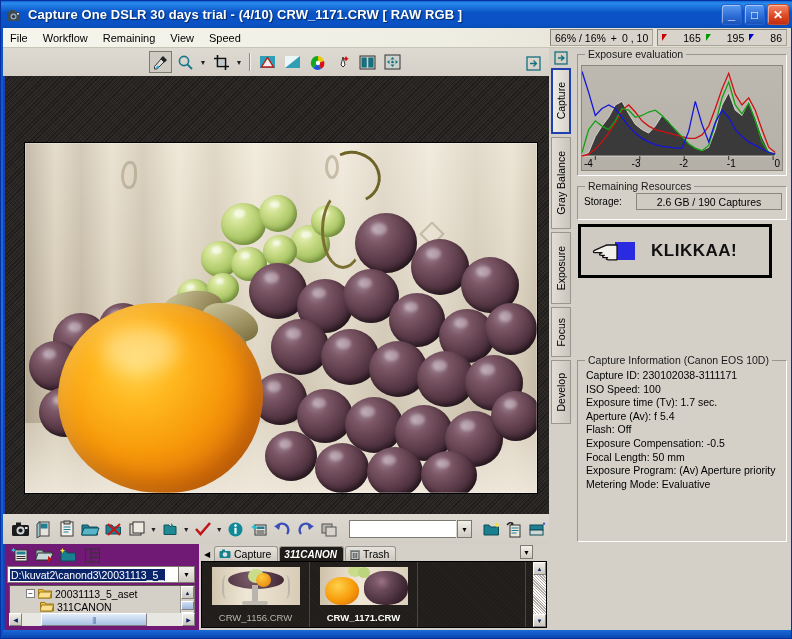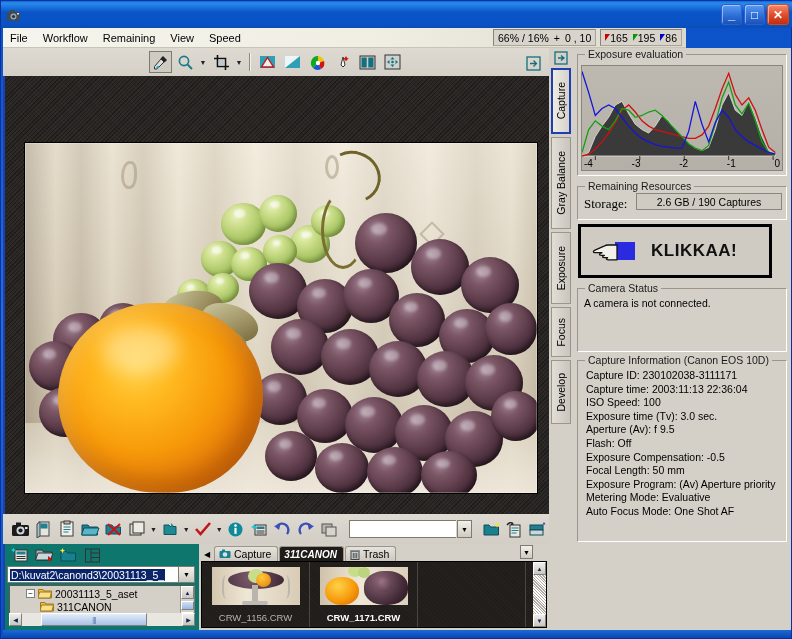--- a/index.html
+++ b/index.html
@@ -50,42 +50,42 @@
   .win-btn .glyph {
     position: absolute; left: 0; top: 0; right: 0; bottom: 0;
     color: #fff; font-size: 12px; font-weight: bold;
     display: flex; align-items: center; justify-content: center;
     line-height: 1;
   }
   .win-btn.min .glyph { align-items: flex-end; padding-bottom: 3px; font-size: 13px; }
 
   
   #menu-bar {
-    position: absolute; left: 2px; top: 27px; width: 683px; height: 20px;
+    position: absolute; left: 2px; top: 27px; width: 788px; height: 20px;
     background: linear-gradient(to right, #f6f5ed 0%, #efeee3 55%, #dcd9cc 100%);
     display: flex; align-items: center;
     border-bottom: 1px solid #c8c4b8;
   }
   .menu-item {
     padding: 2px 7px; font-size: 11px; color: #000;
     margin-right: 1px; white-space: nowrap;
   }
 
   
   #status-cluster {
     position: absolute; right: 4px; top: 1px;
     display: flex; align-items: center; gap: 4px; height: 17px;
   }
   .status-box {
     border: 1px solid #a8a49a; border-top-color:#888478; border-left-color:#888478;
     background: #d8d4cc; height: 17px;
     display: flex; align-items: center; padding: 0 4px;
     font-size: 10.5px; color: #000; gap: 5px;
   }
-  .rgb-item { display: flex; align-items: center; gap: 0; }
+  .rgb-item { display: flex; align-items: center; gap: 16px; }
   .rgb-tick { width: 5px; height: 7px; display: inline-block; }
 
   
   #content {
     position: absolute; left: 2px; top: 47px;
     width: 788px; height: 582px;
     background: #d4d0c8;
   }
 
   
@@ -208,21 +208,21 @@
     border:1px solid #7e7a70; display:flex; align-items:center; justify-content:center;
     font-size: 7px;
   }
 
   #bottom-row {
     position: absolute; left: 0; top: 496px; width: 546px; height: 86px;
   }
   
   #folder-panel {
     position: absolute; left: 0; top: 0; width: 196px; height: 86px;
-    background:#0f766e; border-left: 2px solid #1d3fb0;
+    background:#701a75; border-left: 2px solid #1d3fb0;
   }
   #folder-tools {
     height: 22px; display: flex; align-items: center; gap: 2px; padding-left: 4px;
   }
   .ft-btn { width: 22px; height: 20px; display:flex; align-items:center; justify-content:center; }
   #path-row { display:flex; height: 17px; margin: 0 4px 1px 2px; }
   #path-field {
     flex: 1; background:#fff; border:1px solid #7e7a70;
     display:flex; align-items:center; padding-left: 2px; overflow:hidden;
   }
@@ -375,21 +375,21 @@
     background: linear-gradient(to bottom,#bdb9b1,#b4b0a8);
     border:1px solid #8a867e; overflow:hidden;
   }
   #histogram svg { display:block; }
   #hist-axis {
     position:absolute; left:0; bottom:0; width:100%; height:14px;
     display:flex; align-items:center; justify-content:space-between;
     padding: 0 2px; font-size:10px; color:#000;
   }
   #grp-resources { left:4px; top:138px; width:210px; height:34px; }
-  #storage-label { position:absolute; left:6px; top:9px; font-size:13px;font-family:Liberation Serif, serif; }
+  #storage-label { position:absolute; left:6px; top:9px; font-size:10px; }
   #storage-value {
     position:absolute; left:58px; top:6px; width:146px; height:17px;
     background:#cfcbc3; border:1px solid #8a867e;
     display:flex; align-items:center; justify-content:center;
     font-size:10.5px;
   }
   #ad-banner {
     position:absolute; left:5px; top:176px; width:194px; height:54px;
     background:#cfcbc3; border:3px solid #000;
     display:flex; align-items:center; padding-left:10px; gap:14px;
@@ -417,20 +417,21 @@
   <div id="title-bar">
     <span id="title-icon">
       <svg width="16" height="16" viewBox="0 0 16 16">
         <rect x="1" y="5" width="13" height="9" rx="1" fill="#3f4a52"></rect>
         <rect x="4" y="3" width="5" height="2.5" fill="#3f4a52"></rect>
         <circle cx="7.5" cy="9.5" r="3" fill="#8ea9bd"></circle>
         <circle cx="7.5" cy="9.5" r="1.6" fill="#2b3740"></circle>
         <rect x="11" y="6" width="2" height="1.5" fill="#d9e4ea"></rect>
       </svg>
     </span>
+    <span id="title-text">Capture One DSLR 30 days trial  -  (4/10) CRW_1171.CRW  [ RAW RGB ]</span>
     <div class="win-btns">
       <div class="win-btn min">
         <span class="glyph">_</span>
       </div>
       <div class="win-btn max">
         <span class="glyph">□</span>
       </div>
       <div class="win-btn close">
         <span class="glyph">✕</span>
       </div>
@@ -947,38 +948,32 @@
       <div id="ad-banner">
         <svg width="46" height="30" viewBox="0 0 46 30">
           <rect x="24" y="6" width="20" height="18" fill="#2a2ae0"></rect>
           <path d="M26 9 h-9 q-2 0 -4 1.2 l-9 4 q-1.6 0.8 -1.6 1.6 q0 0.9 1.6 0.9 h7
                    q-2.6 0.9 -2.6 1.8 q0 0.8 2 0.8 h3 q-1.8 0.9 -1.8 1.6 q0 0.8 2 0.8 h3
                    q-1.2 0.8 -1.2 1.3 q0 0.8 2 0.8 h8.6 Z" fill="#f2f0ea" stroke="#111" stroke-width="1.3" stroke-linejoin="round"></path>
         </svg>
         <span id="ad-text">KLIKKAA!</span>
       </div>
 
-      <div class="group" id="grp-camera">
-        <div class="group-title">Camera Status</div>
-        <div id="camera-msg">A camera is not connected.</div>
-      </div>
 
       <div class="group" id="grp-capinfo">
         <div class="group-title">Capture Information (Canon EOS 10D)</div>
         <div id="capinfo-list">
           <div>Capture ID: 230102038-3111171</div>
-          <div>Capture time: 2003:11:13 22:36:04</div>
           <div>ISO Speed: 100</div>
-          <div>Exposure time (Tv): 3.0 sec.</div>
-          <div>Aperture (Av): f 9.5</div>
+          <div>Exposure time (Tv): 1.7 sec.</div>
+          <div>Aperture (Av): f 5.4</div>
           <div>Flash: Off</div>
           <div>Exposure Compensation: -0.5</div>
           <div>Focal Length: 50 mm</div>
           <div>Exposure Program: (Av) Aperture priority</div>
           <div>Metering Mode: Evaluative</div>
-          <div>Auto Focus Mode: One Shot AF</div>
         </div>
       </div>
     </div>
   </div>
 
   <div id="status-bar"></div>
 </div>
 
 </body></html>

